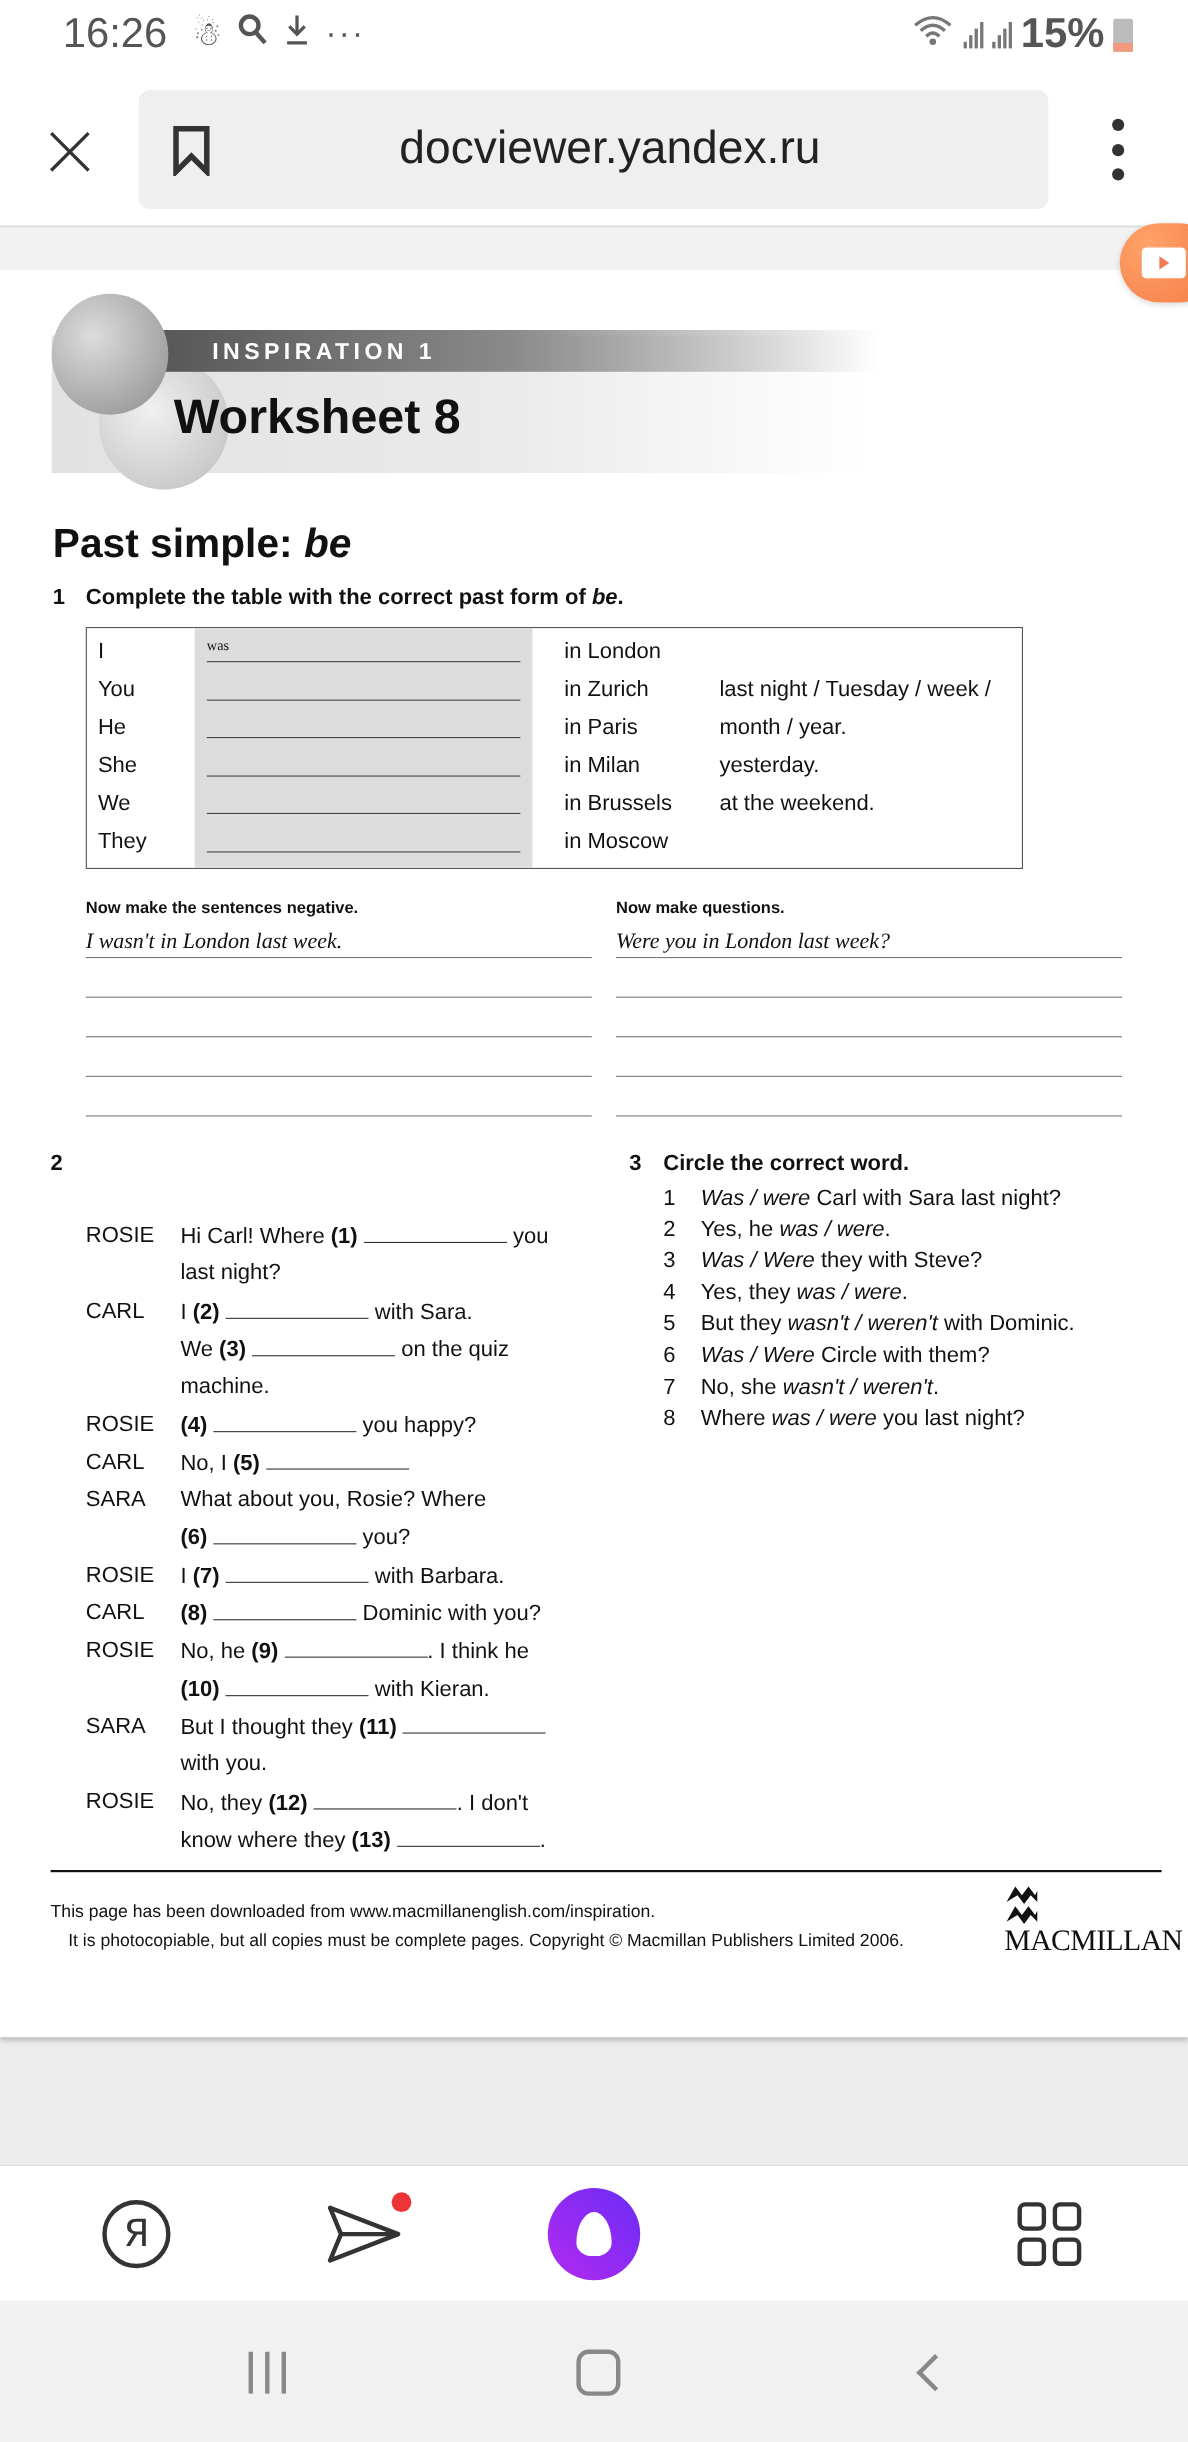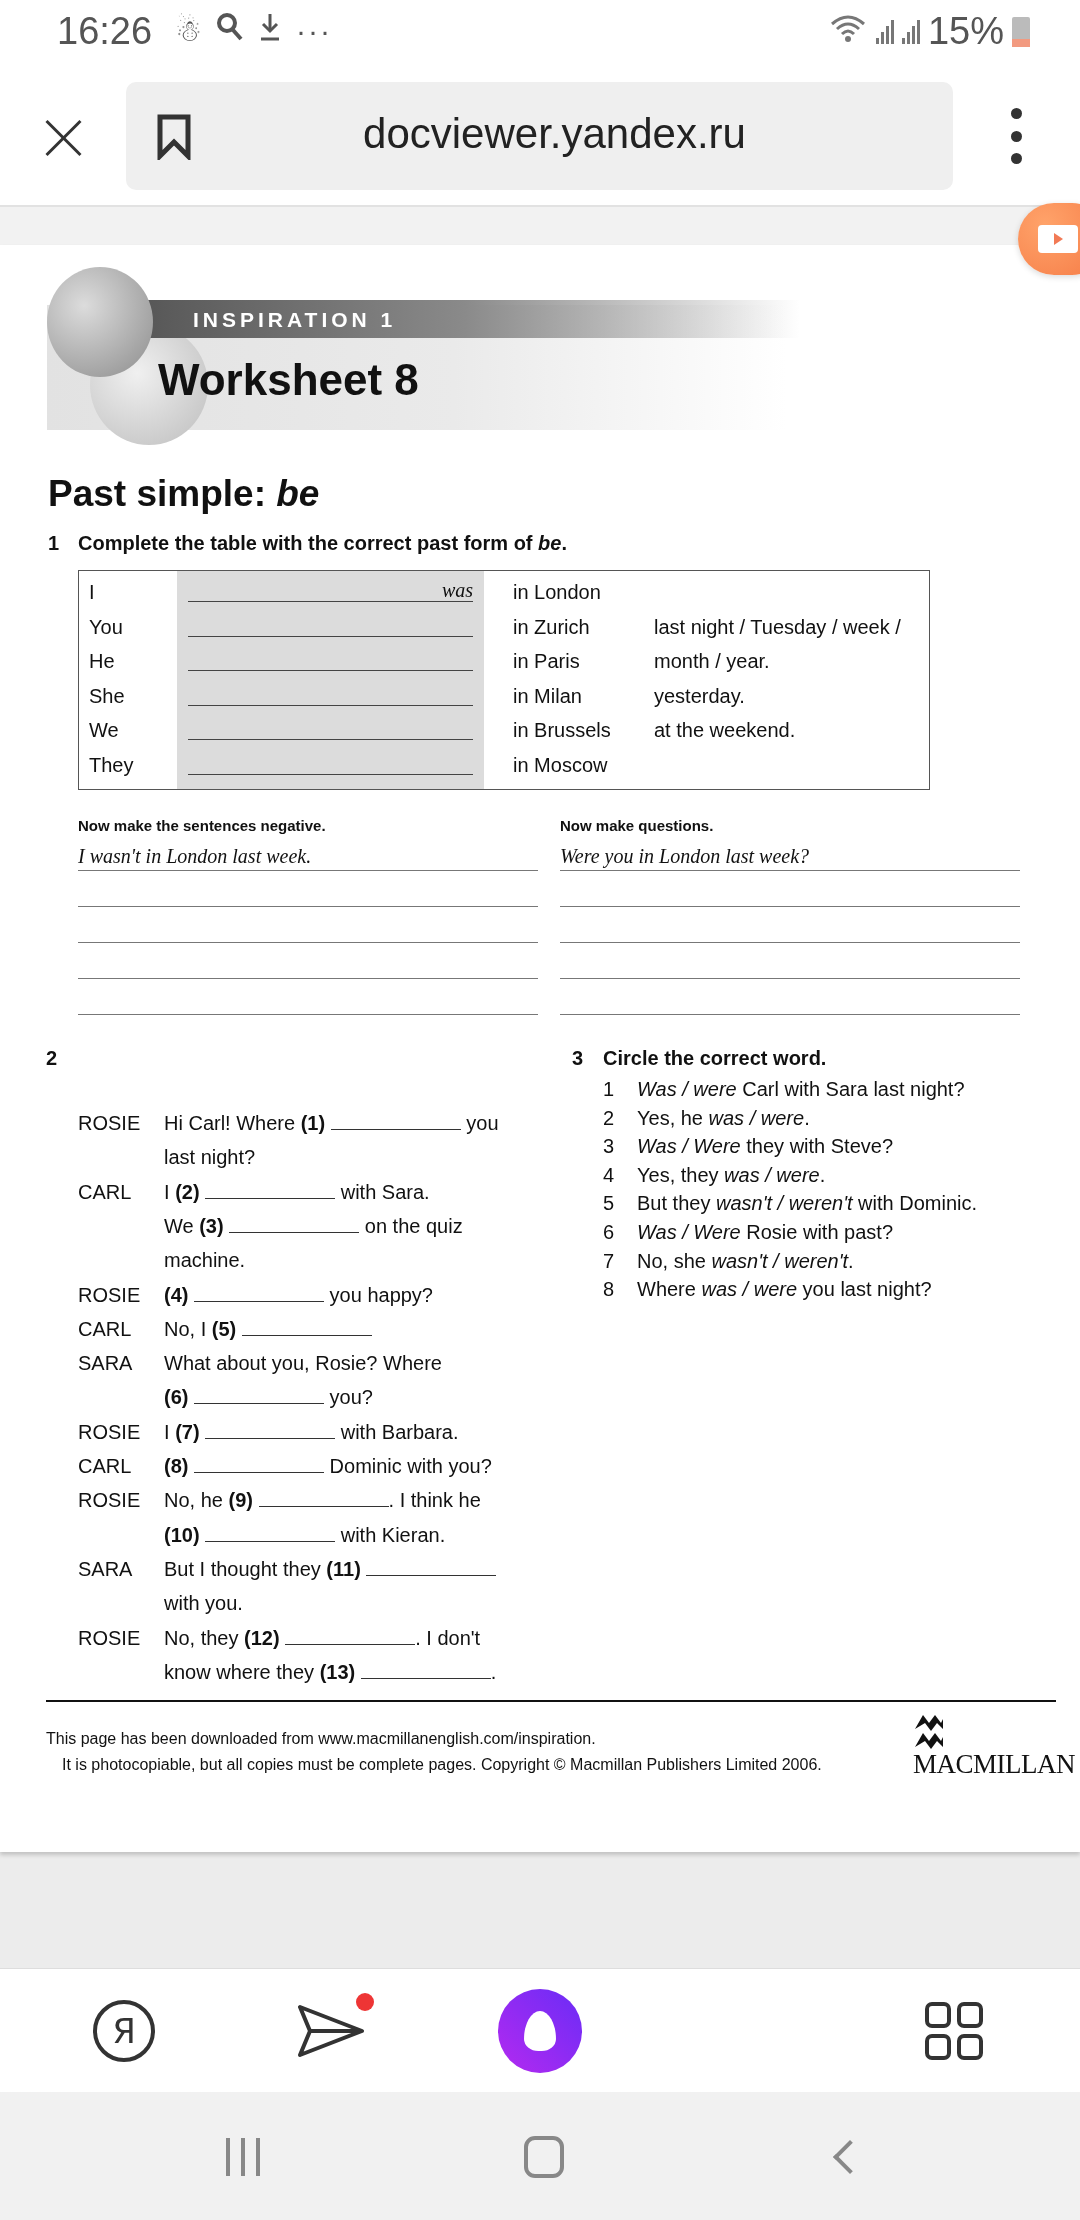--- a/index.html
+++ b/index.html
@@ -3,21 +3,21 @@
 <meta charset="utf-8">
 <style>
   * { box-sizing: border-box; margin: 0; padding: 0; }
   html, body { width: 1080px; height: 2220px; overflow: hidden; background: #ececec; }
   body { position: relative; font-family: "Liberation Sans", sans-serif; color: #111; }
 
   
   .status-bar { position: absolute; left: 0; top: 0; width: 1080px; height: 70px; background: #fff; }
   .status-time { position: absolute; left: 57px; top: 10px; font-size: 38px; color: #555; font-family: "Liberation Sans", sans-serif; }
   .status-icons-left { position: absolute; left: 175px; top: 12px; display: flex; gap: 14px; align-items: center; color: #555; font-size: 30px; }
-  .status-right { position: absolute; right: 50px; top: 10px; display: flex; align-items: center; gap: 8px; color: #555; font-size: 38px; }
+  .status-right { position: absolute; right: 50px; top: 10px; display: flex; align-items: center; gap: 8px; color: #555; font-size: 38px; font-weight: bold; }
   .battery { width: 18px; height: 30px; background: #bbb; position: relative; border-radius: 2px; }
   .battery::after { content: ""; position: absolute; left: 0; right: 0; bottom: 0; height: 8px; background: #f29a80; }
   .sig { display: inline-flex; align-items: flex-end; gap: 2px; height: 24px; }
   .sig i { display: block; width: 3px; background: #777; }
 
   
   .browser-bar { position: absolute; left: 0; top: 70px; width: 1080px; height: 135px; background: #fff; }
   .close-btn { position: absolute; left: 38px; top: 42px; width: 50px; height: 50px; }
   .close-btn::before, .close-btn::after { content: ""; position: absolute; left: 24px; top: 2px; width: 3px; height: 48px; background: #333; }
   .close-btn::before { transform: rotate(45deg); }
@@ -46,21 +46,21 @@
 
   .task-num { position: absolute; font-size: 20px; font-weight: bold; }
   .task-text { position: absolute; font-size: 20px; font-weight: bold; }
 
   
   .tbl { position: absolute; left: 78px; top: 325px; width: 852px; height: 220px; border: 1.5px solid #555; }
   .tbl-shade { position: absolute; left: 98px; top: 0; width: 307px; height: 100%; background: #dcdcdc; }
   .tbl-row { position: absolute; left: 0; width: 100%; height: 34px; font-size: 20px; }
   .tbl-subject { position: absolute; left: 10px; top: 6px; }
   .tbl-blank { position: absolute; left: 109px; top: 26px; width: 285px; border-bottom: 1.5px solid #444; }
-  .tbl-answer { position: absolute; left: 109px; top: 4px; width: 285px; text-align: right; font-family: "Liberation Serif", serif; font-style: italic; font-size: 20px; }
+  .tbl-answer { position: absolute; left: 109px; top: 4px; width: 285px; text-align: left; font-family: "Liberation Serif", serif; font-size: 13px; }
   .tbl-place { position: absolute; left: 434px; top: 6px; }
   .tbl-time { position: absolute; left: 575px; top: 6px; }
 
   
   .sub-head { position: absolute; font-size: 15px; font-weight: bold; top: 572px; }
   .ans-line { position: absolute; width: 460px; border-bottom: 1.5px solid #777; height: 30px; }
   .ans-example { position: absolute; font-family: "Liberation Serif", serif; font-style: italic; font-size: 20px; top: 600px; }
 
   
   .dlg { position: absolute; left: 78px; font-size: 20px; }
@@ -341,21 +341,21 @@
         <div class="circle-item" style="top: 918.8px;">
           <span class="num">4</span>
           <span class="txt"><span style="white-space:pre">Yes, they </span><em class="opt">was / were</em><span style="white-space:pre">.</span></span>
         </div>
         <div class="circle-item" style="top: 947.4px;">
           <span class="num">5</span>
           <span class="txt"><span style="white-space:pre">But they </span><em class="opt">wasn't / weren't</em><span style="white-space:pre"> with Dominic.</span></span>
         </div>
         <div class="circle-item" style="top: 976px;">
           <span class="num">6</span>
-          <span class="txt"><span style="white-space:pre"></span><em class="opt">Was / Were</em><span style="white-space:pre"> Rosie with past?</span></span>
+          <span class="txt"><span style="white-space:pre"></span><em class="opt">Was / Were</em><span style="white-space:pre"> Circle with them?</span></span>
         </div>
         <div class="circle-item" style="top: 1004.6px;">
           <span class="num">7</span>
           <span class="txt"><span style="white-space:pre">No, she </span><em class="opt">wasn't / weren't</em><span style="white-space:pre">.</span></span>
         </div>
         <div class="circle-item" style="top: 1033.2px;">
           <span class="num">8</span>
           <span class="txt"><span style="white-space:pre">Where </span><em class="opt">was / were</em><span style="white-space:pre"> you last night?</span></span>
         </div>
       </div>

